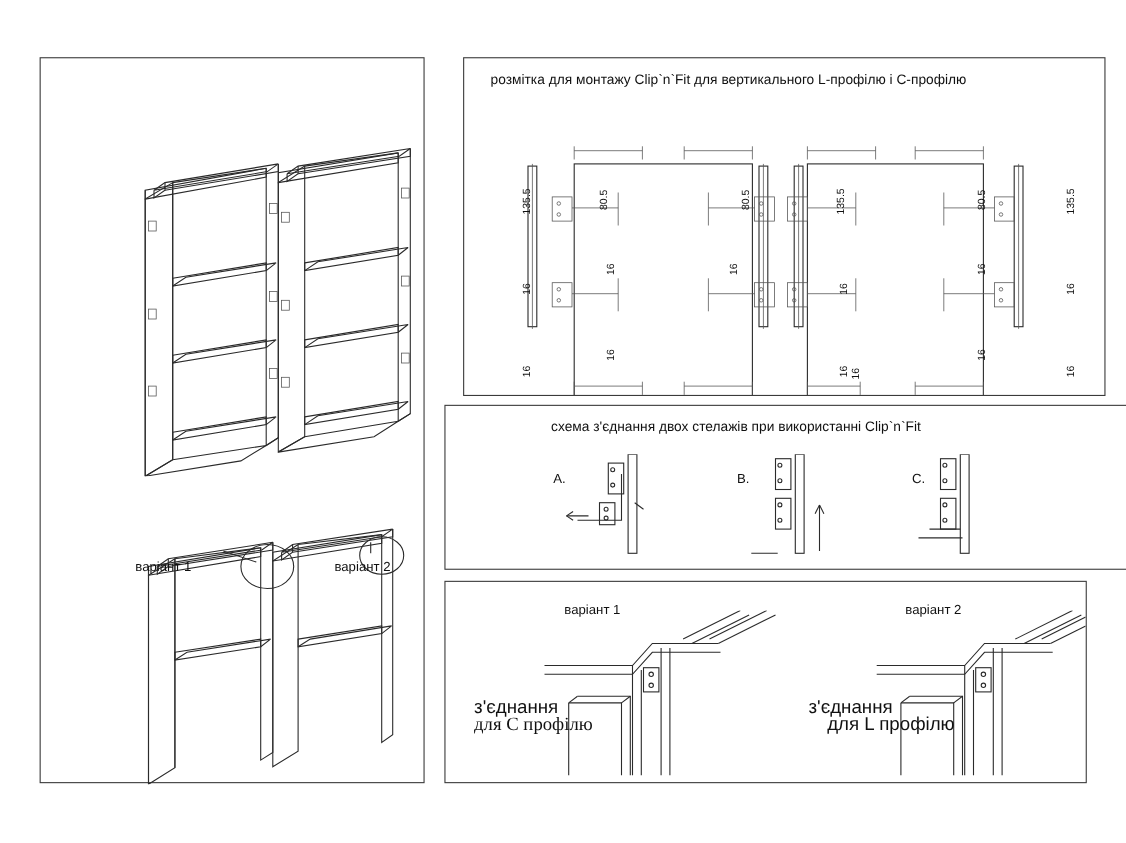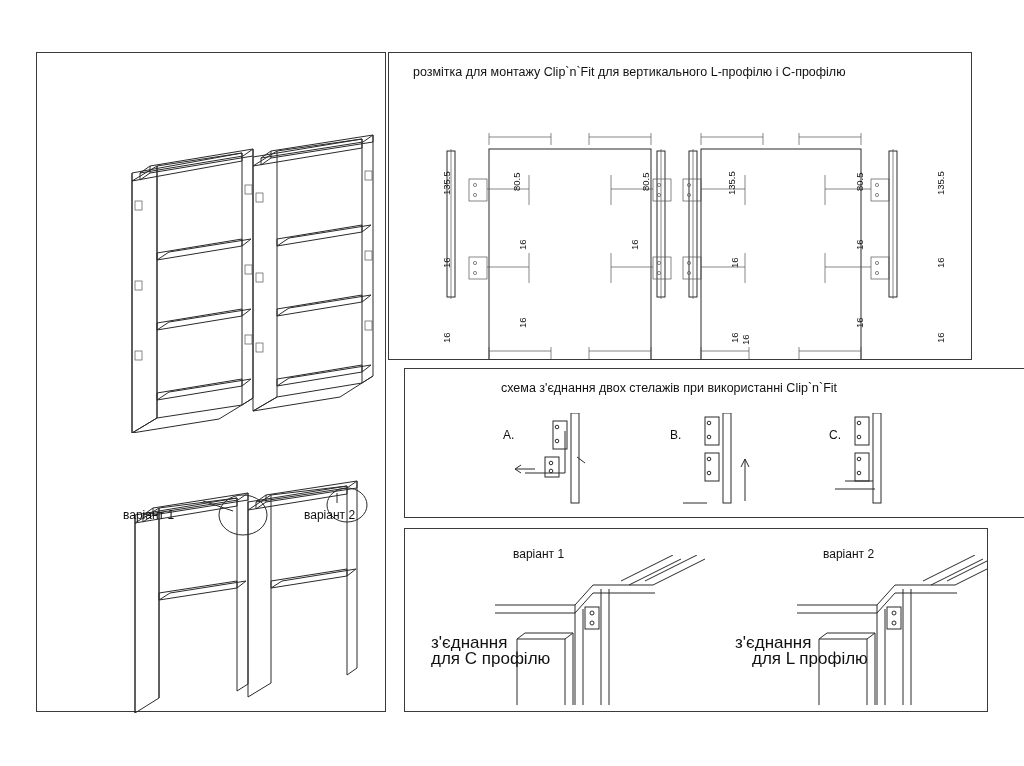--- a/index.html
+++ b/index.html
@@ -153,21 +153,21 @@
 
         <path d="M166 48 L196 58"></path>
         <path d="M300 50 L300 45 L300 40"></path>
       </g>
     </svg>
 
     <span class="lbl-b" style="left:86px; top:455px;">варіант 1</span>
     <span class="lbl-b" style="left:267px; top:455px;">варіант 2</span>
   </div>
 
-  <div class="panel" style="left:388px; top:52px; width:584px; height:308px;">
+  <div class="panel" style="left:421px; top:52px; width:584px; height:308px;">
 
     <span class="panel-title" style="left:24px; top:12px;">розмітка для монтажу Clip`n`Fit  для вертикального L-профілю  і C-профілю</span>
 
     <svg width="582" height="270" viewBox="0 0 582 270" style="position:absolute;left:0;top:36px;">
       <g class="stroke">
 
         <rect x="58" y="62" width="8" height="146"></rect>
 
         <rect x="100" y="60" width="162" height="212"></rect>
 
@@ -386,19 +386,19 @@
         <circle cx="489" cy="68" r="2"></circle>
         <path d="M414 84 L462 84 L462 150"></path>
         <path d="M414 84 L414 150"></path>
         <path d="M422 78 L470 78 L470 150"></path>
         <path d="M414 84 L422 78"></path>
         <path d="M462 84 L470 78"></path>
       </g>
     </svg>
 
     <span class="lbl" style="left:26px; top:104px;">з'єднання</span>
-    <span class="lbl" style="left:26px; top:120px;">для C профілю</span>
+    <span class="lbl" style="left:26px; top:120px;font-family:Liberation Serif, serif;">для C профілю</span>
 
     <span class="lbl" style="left:330px; top:104px;">з'єднання</span>
     <span class="lbl" style="left:347px; top:120px;">для L профілю</span>
   </div>
 
 </div>
 
 </body></html>

